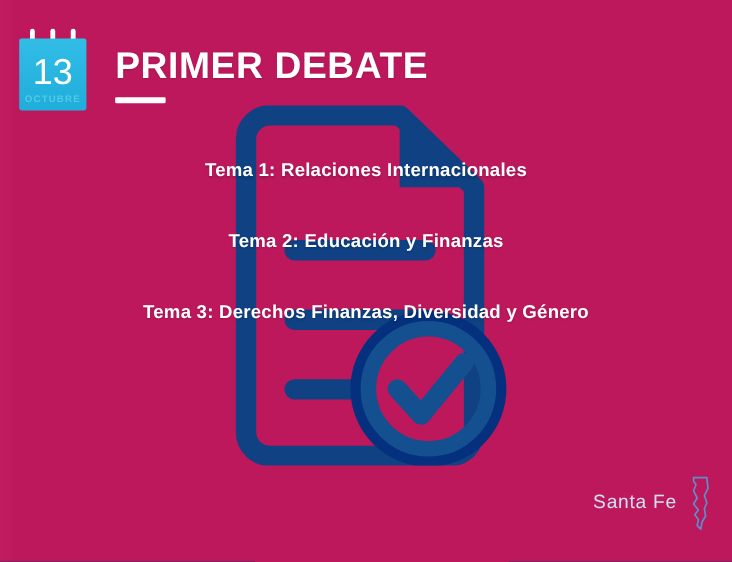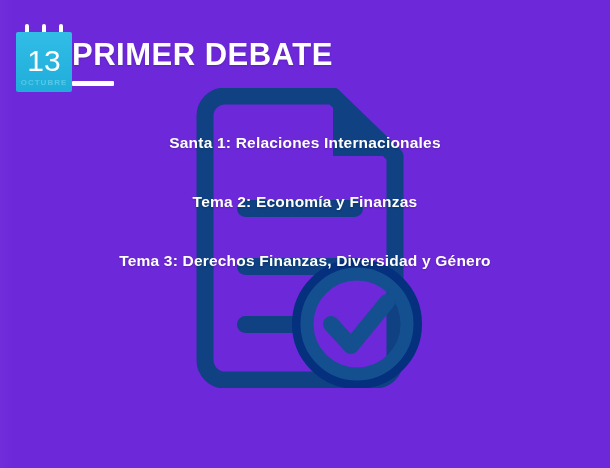--- a/index.html
+++ b/index.html
@@ -12,21 +12,21 @@
     width: 610px;
     height: 468px;
     overflow: hidden;
     font-family: "Liberation Sans", sans-serif;
   }
 
   #slide {
     position: relative;
     width: 610px;
     height: 468px;
-    background: #6d28d9;
+    background: #be185d;
     overflow: hidden;
   }
 
   
   #slide::before {
     content: "";
     position: absolute;
     left: 0; top: 0;
     width: 14px; height: 100%;
     background: linear-gradient(to right, rgba(255,255,255,0.025), rgba(255,255,255,0));
@@ -101,20 +101,21 @@
     width: 56px;
     text-align: center;
     color: #55c9e8;
     font-size: 8px;
     font-weight: 700;
     letter-spacing: 1px;
     line-height: 9px;
   }
 
   .title-block {
+    margin-left: 24px;
     padding-top: 14px;
   }
   .main-title {
     color: #ffffff;
     font-size: 31px;
     font-weight: 700;
     letter-spacing: 0.5px;
     line-height: 34px;
     white-space: nowrap;
     text-shadow: 0 1px 2px rgba(0,0,0,0.18);
@@ -208,19 +209,25 @@
     </div>
 
     <div class="title-block">
       <div class="main-title">PRIMER DEBATE</div>
       <div class="title-rule"></div>
     </div>
 
   </div>
 
   <div class="topics">
-    <div class="topic">Santa 1: Relaciones Internacionales</div>
-    <div class="topic">Tema 2: Economía y Finanzas</div>
+    <div class="topic">Tema 1: Relaciones Internacionales</div>
+    <div class="topic">Tema 2: Educación y Finanzas</div>
     <div class="topic">Tema 3: Derechos Finanzas, Diversidad y Género</div>
   </div>
 
+  <div class="logo">
+    <span class="logo-text">Santa Fe</span>
+    <svg class="logo-map" viewBox="0 0 22 46" aria-hidden="true">
+      <path d="M6 2 h11 l1 9 l-3 6 l2 6 l-2 5 l1 6 l-3 5 l-1 6 l-3-3 l1-5 l-3-4 l3-4 l-4-5 l3-5 l-3-6 l2-5 l-2-3 z" fill="none" stroke="#5b8fc9" stroke-width="1.4" stroke-linejoin="round"></path>
+    </svg>
+  </div>
 
 </div>
 
 </body></html>

